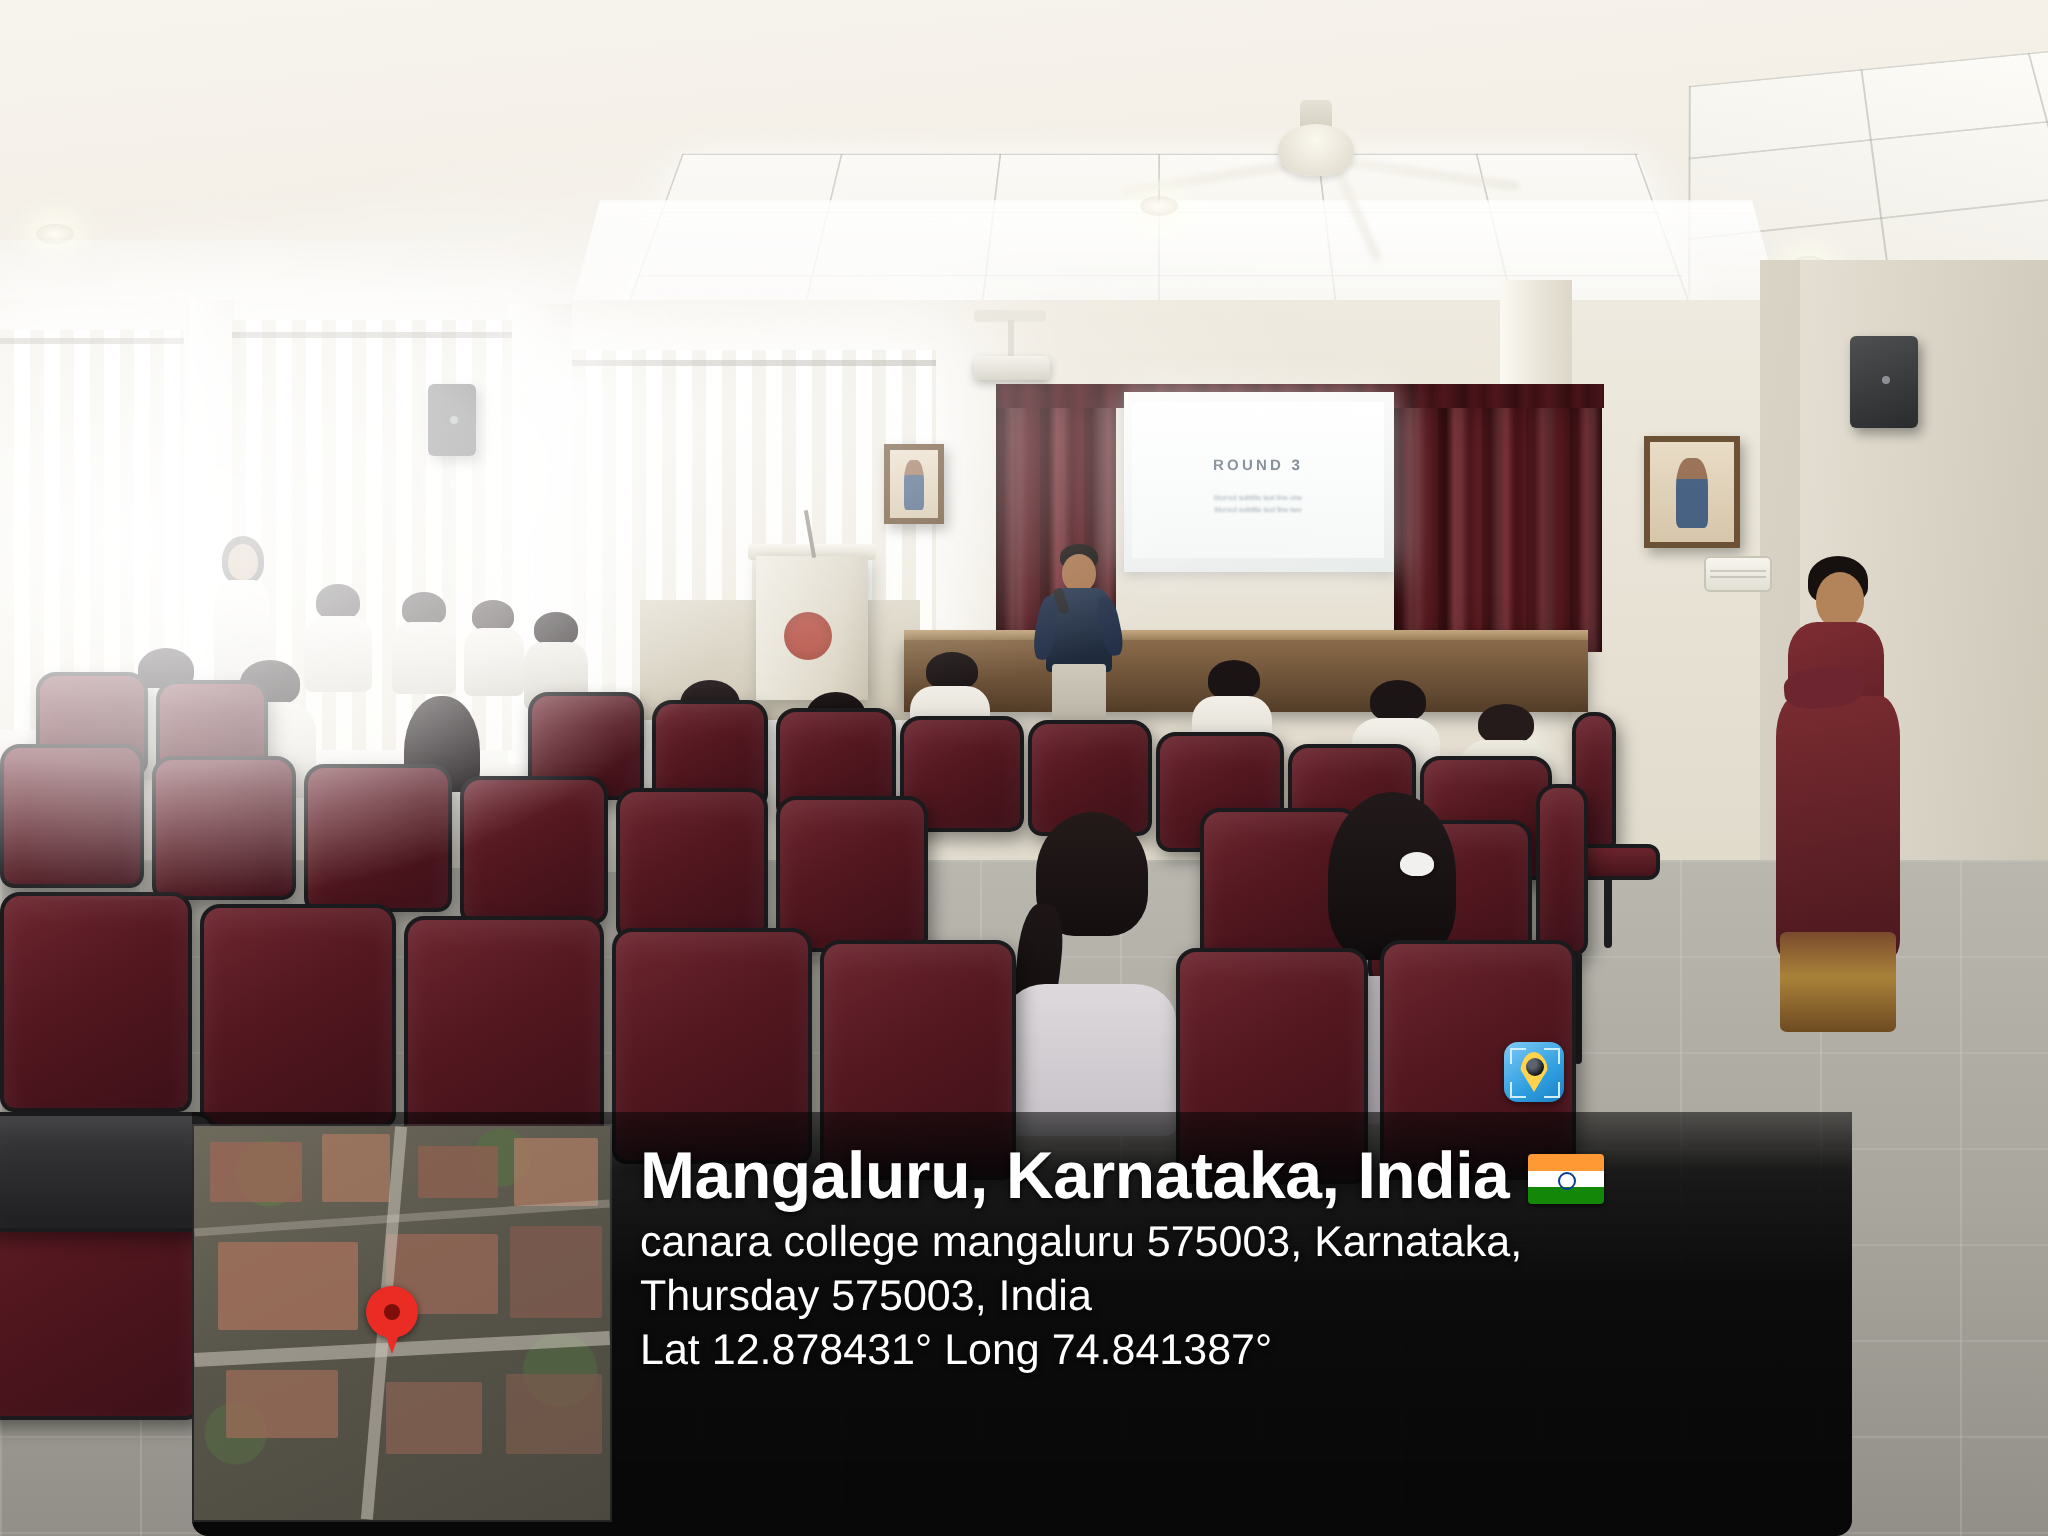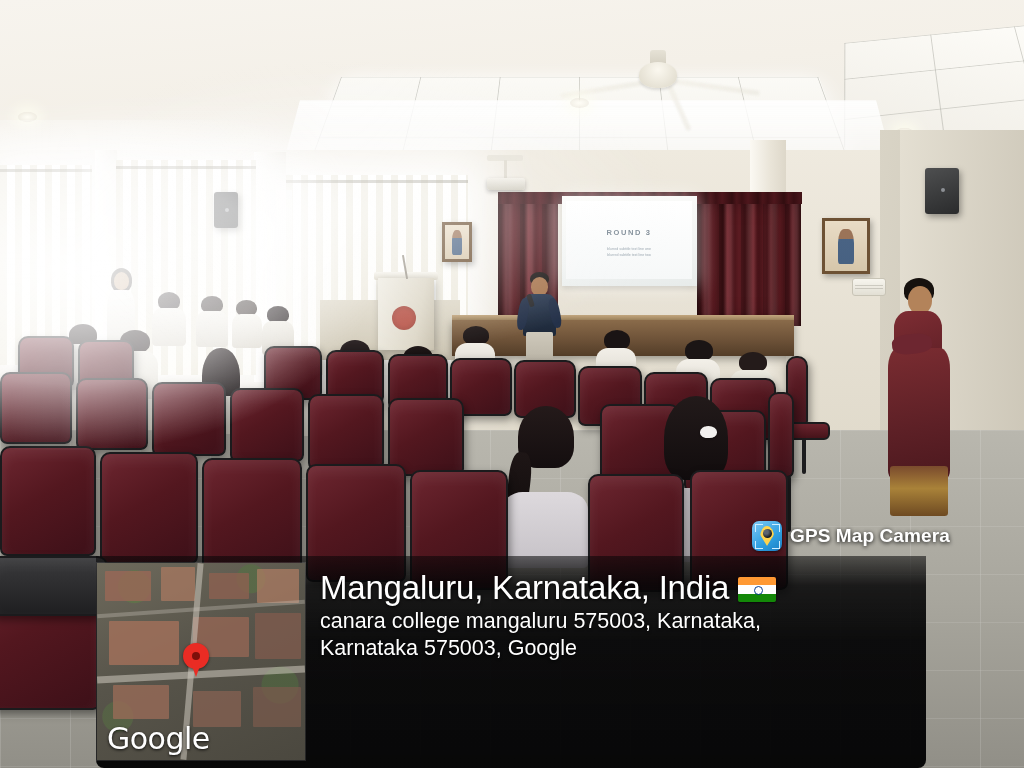--- a/index.html
+++ b/index.html
@@ -167,21 +167,21 @@
     background:#ea2c24;box-shadow:0 1px 3px rgba(0,0,0,.5);}
   .map-pin i::after{content:"";position:absolute;left:9px;top:9px;width:8px;height:8px;
     border-radius:50%;background:#7e0f0a;}
   .map-pin b{position:absolute;left:7px;top:17px;width:12px;height:17px;
     background:#ea2c24;clip-path:polygon(0 0,100% 0,50% 100%);}
   .map-google{position:absolute;left:10px;bottom:4px;font-size:30px;font-weight:400;
     color:#fff;letter-spacing:-.5px;text-shadow:0 1px 3px rgba(0,0,0,.85);
     font-family:"DejaVu Sans",sans-serif;}
 
   .ov-text{position:absolute;left:320px;top:568px;width:600px;color:#fff;}
-  .ov-title{font-size:33px;font-weight:400;line-height:40px;letter-spacing:-.2px;
+  .ov-title{font-size:33px;font-weight:700;line-height:40px;letter-spacing:-.2px;
     text-shadow:0 1px 3px rgba(0,0,0,.9);white-space:nowrap;}
   .flag{display:inline-block;width:38px;height:25px;vertical-align:-3px;margin-left:9px;
     border-radius:2px;overflow:hidden;position:relative;
     background:linear-gradient(180deg,#ff9933 0 33.3%,#ffffff 33.3% 66.6%,#138808 66.6% 100%);
     box-shadow:0 1px 2px rgba(0,0,0,.6);}
   .flag::after{content:"";position:absolute;left:50%;top:50%;width:7px;height:7px;
     margin:-3.5px 0 0 -3.5px;border-radius:50%;border:1.3px solid #0a3d8f;}
   .ov-line{font-size:21.5px;line-height:27px;font-weight:400;
     text-shadow:0 1px 3px rgba(0,0,0,.9);white-space:nowrap;}
 
@@ -521,36 +521,35 @@
       <div class="map-blk" style="left:96px;top:128px;width:48px;height:36px;background:rgba(138,98,82,.7);"></div>
       <div class="map-blk" style="left:156px;top:124px;width:48px;height:40px;background:rgba(122,90,76,.72);"></div>
       <div class="map-road" style="left:0;top:108px;width:208px;height:7px;transform:rotate(-3deg);"></div>
       <div class="map-road" style="left:92px;top:0;width:6px;height:197px;transform:rotate(5deg);"></div>
       <div class="map-road" style="left:0;top:44px;width:208px;height:4px;opacity:.6;transform:rotate(-4deg);"></div>
       <div class="map-pin">
           <i></i>
           <b></b>
         </div>
     </div>
-    <div class="map-google">Google</div>
   </div>
 
   <div class="ov-text">
     <div class="ov-title">
       <span>Mangaluru, Karnataka, India</span><span class="flag"></span>
     </div>
     <div class="ov-line">canara college mangaluru 575003, Karnataka,</div>
-    <div class="ov-line">Karnataka 575003, Google</div>
+    <div class="ov-line">Thursday 575003, India</div>
+    <div class="ov-line">Lat 12.878431° Long 74.841387°</div>
   </div>
 
   <div class="ov-badge">
     <div class="badge-icon">
       <span class="pin"></span>
       <span class="lens"></span>
       <span class="cn c1"></span>
       <span class="cn c2"></span>
       <span class="cn c3"></span>
       <span class="cn c4"></span>
     </div>
-    <div class="badge-text">GPS Map Camera</div>
   </div>
 
 </div>
 
 </body></html>

